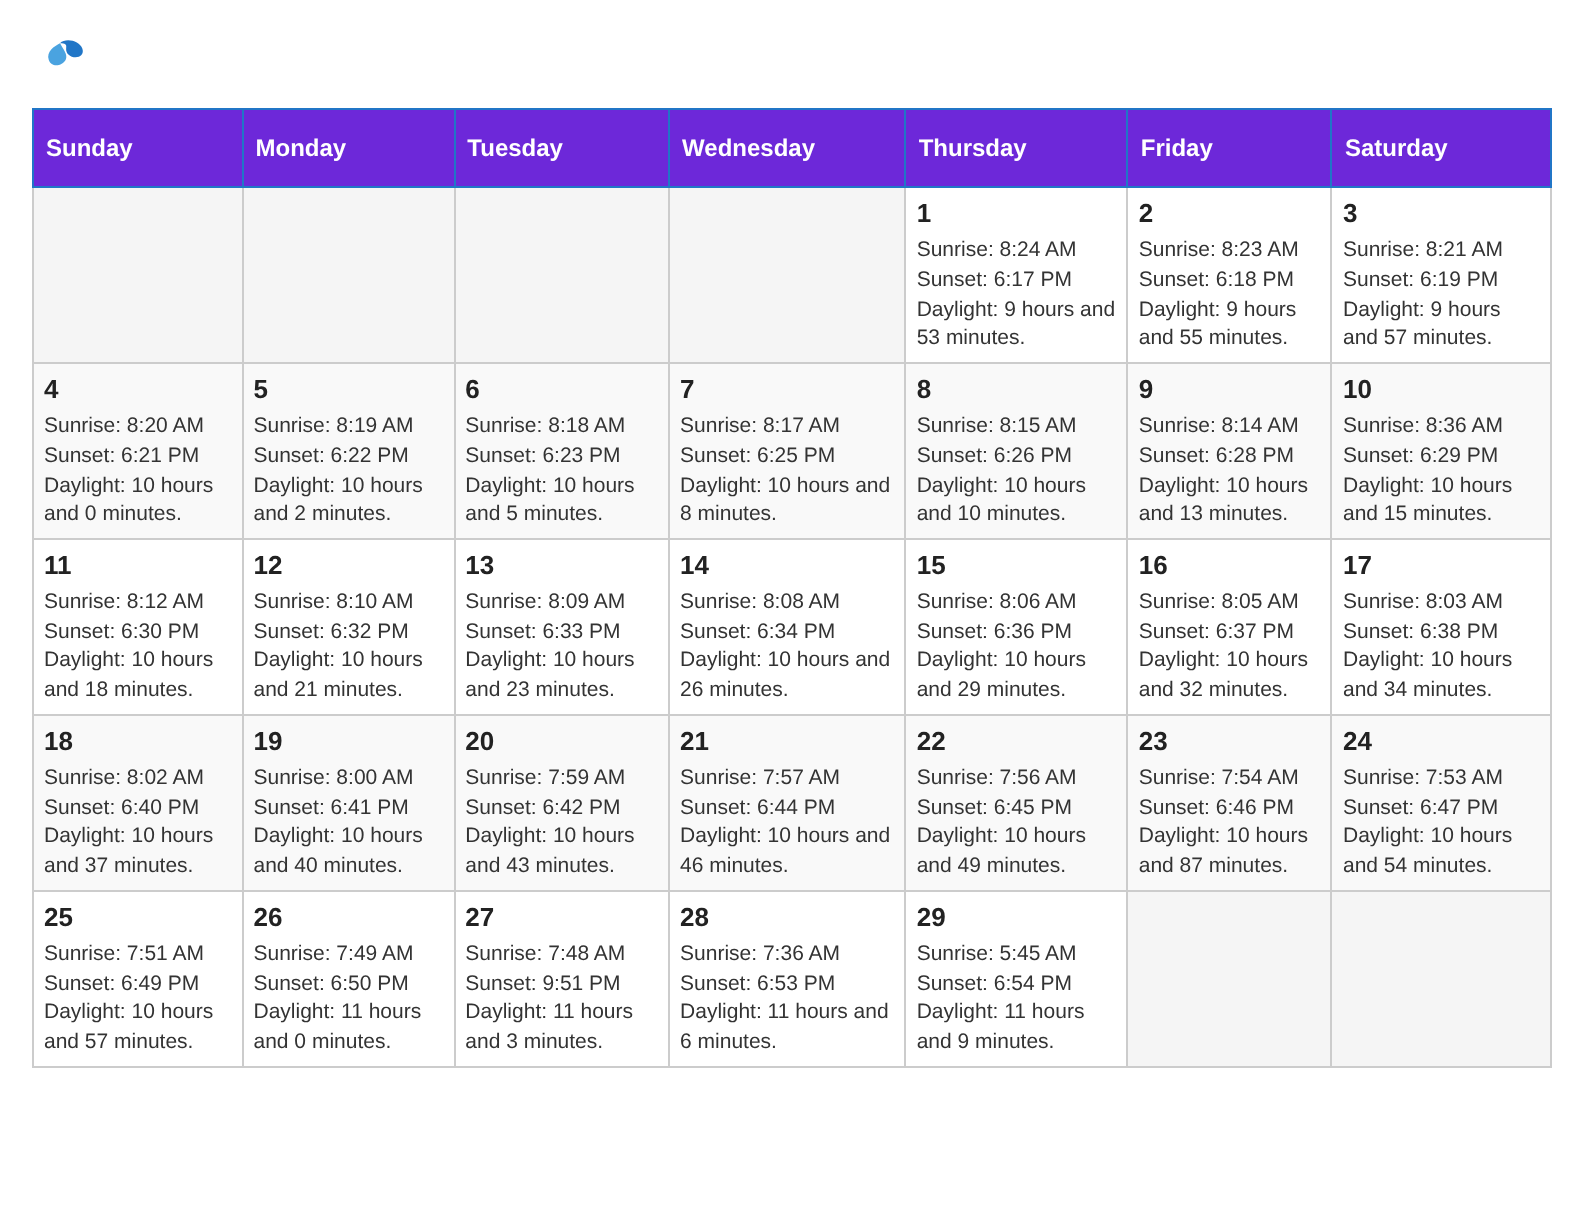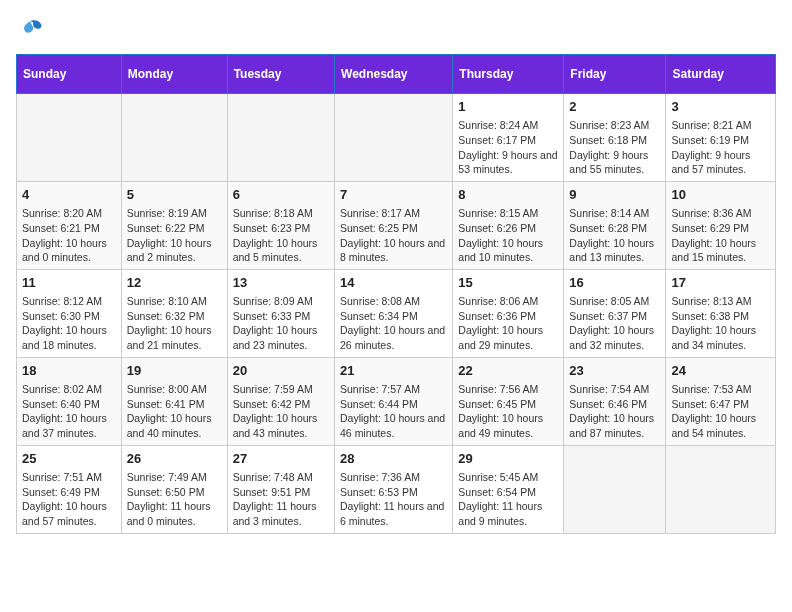--- a/index.html
+++ b/index.html
@@ -216,21 +216,21 @@
           <div class="day-info">Daylight: 10 hours and 29 minutes.</div>
         </td>
         <td>
           <span class="day-number">16</span>
           <div class="day-info">Sunrise: 8:05 AM</div>
           <div class="day-info">Sunset: 6:37 PM</div>
           <div class="day-info">Daylight: 10 hours and 32 minutes.</div>
         </td>
         <td>
           <span class="day-number">17</span>
-          <div class="day-info">Sunrise: 8:13 AM</div>
+          <div class="day-info">Sunrise: 8:03 AM</div>
           <div class="day-info">Sunset: 6:38 PM</div>
           <div class="day-info">Daylight: 10 hours and 34 minutes.</div>
         </td>
       </tr>
       <tr>
         <td>
           <span class="day-number">18</span>
           <div class="day-info">Sunrise: 8:02 AM</div>
           <div class="day-info">Sunset: 6:40 PM</div>
           <div class="day-info">Daylight: 10 hours and 37 minutes.</div>

